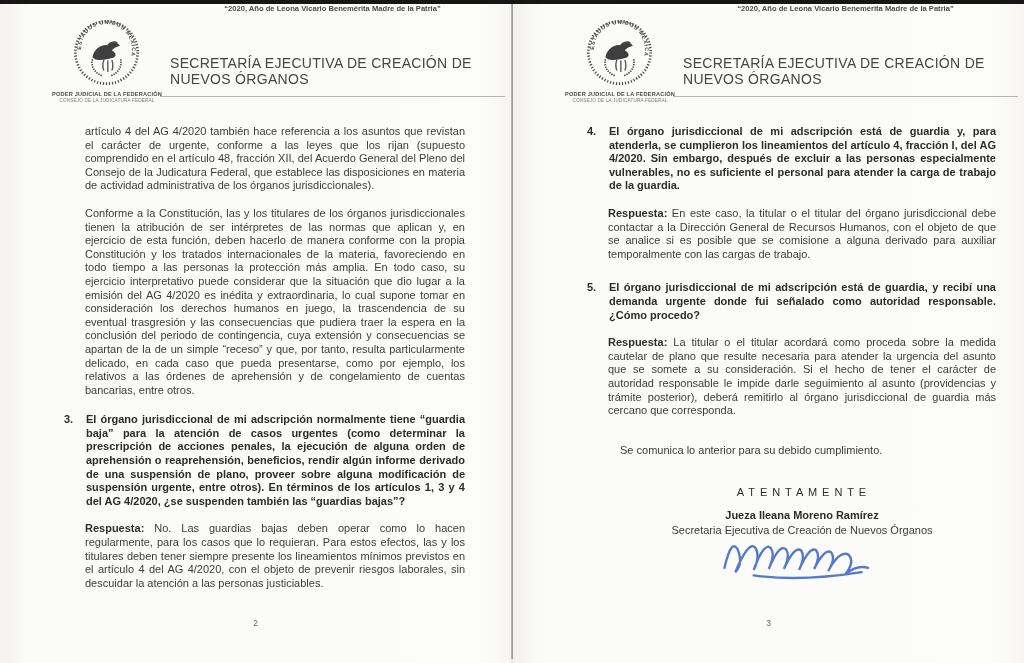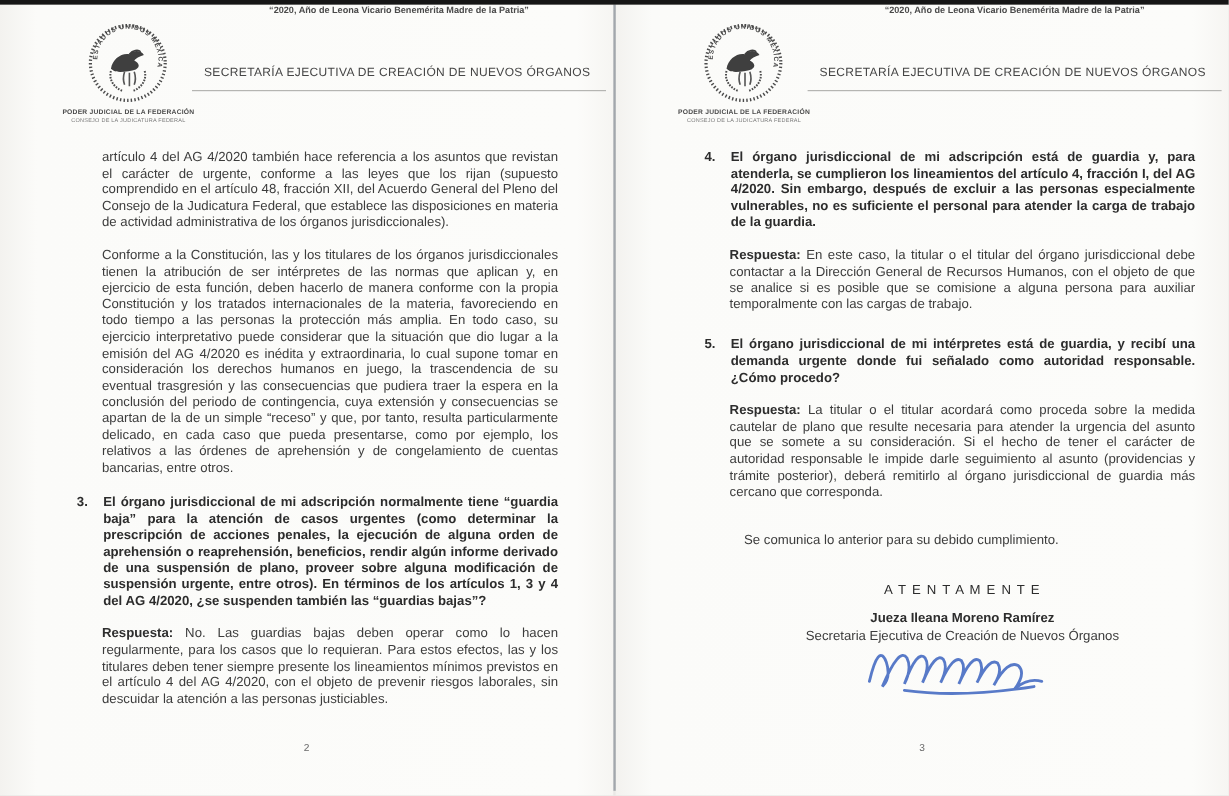--- a/index.html
+++ b/index.html
@@ -18,21 +18,21 @@
   .page.right{left:513px;}
   .page-divider{position:absolute;top:4px;left:511px;width:2px;height:655px;
     background:linear-gradient(90deg,#b9bcc0,#8f959b);}
   
   .seal{position:absolute;left:73px;top:15px;width:67px;height:67px;}
   .institution{position:absolute;left:48px;top:86px;width:118px;text-align:center;line-height:1.5;}
   .institution .inst1{font-size:5.6px;font-weight:bold;color:#4a4a4a;letter-spacing:.2px;}
   .institution .inst2{font-size:4.6px;color:#7a7a7a;letter-spacing:.2px;}
   .header-text{position:absolute;left:160px;top:0;width:345px;}
   .motto{text-align:center;font-size:7.6px;font-weight:bold;color:#4a4a4a;}
-  .department{margin-top:42px;text-align:left;padding-left:10px;font-size:10px;color:#454545;letter-spacing:.3px;}
+  .department{margin-top:42px;text-align:left;padding-left:10px;font-size:14px;color:#454545;letter-spacing:.3px;}
   .header-rule{margin-top:9px;border:0;border-bottom:1px solid #b5b5b2;height:0;}
   
   .body-col{position:absolute;top:121px;font-size:11px;line-height:13.6px;}
   .page.left  .body-col{left:85px;width:380px;}
   .page.right .body-col{left:95px;width:388px;}
   .doc-par{margin:0 0 14px 0;text-align:justify;}
   .answer{margin:0;text-align:justify;}
   .answer .answer-label{font-weight:bold;color:#2e2e2e;}
   .item{display:flex;margin:0 0 14px 0;margin-left:-22px;font-weight:bold;color:#2c2c2c;}
   .item .item-num{flex:0 0 22px;padding-left:1px;}
@@ -118,25 +118,25 @@
     <div class="motto">“2020, Año de Leona Vicario Benemérita Madre de la Patria”</div>
     <div class="department">SECRETARÍA EJECUTIVA DE CREACIÓN DE NUEVOS ÓRGANOS</div>
     <hr class="header-rule">
   </div>
 
   <div class="body-col">
     <div class="item">
       <span class="item-num">4.</span>
       <div class="item-text">El órgano jurisdiccional de mi adscripción está de guardia y, para atenderla, se cumplieron los lineamientos del artículo 4, fracción I, del AG 4/2020. Sin embargo, después de excluir a las personas especialmente vulnerables, no es suficiente el personal para atender la carga de trabajo de la guardia.</div>
     </div>
-    <p class="answer"><span class="answer-label">Respuesta:</span><span> En este caso, la titular o el titular del órgano jurisdiccional debe contactar a la Dirección General de Recursos Humanos, con el objeto de que se analice si es posible que se comisione a alguna persona para auxiliar temporalmente con las cargas de trabajo.</span></p>
+    <p class="answer"><span class="answer-label">Respuesta:</span><span> En este caso, la titular o el titular del órgano jurisdiccional debe contactar a la Dirección General de Recursos Humanos, con el objeto de que se analice si es posible que se comisione a alguna derivado para auxiliar temporalmente con las cargas de trabajo.</span></p>
 
     <div class="item mt20">
       <span class="item-num">5.</span>
-      <div class="item-text">El órgano jurisdiccional de mi intérpretes está de guardia, y recibí una demanda urgente donde fui señalado como autoridad responsable. ¿Cómo procedo?</div>
+      <div class="item-text">El órgano jurisdiccional de mi adscripción está de guardia, y recibí una demanda urgente donde fui señalado como autoridad responsable. ¿Cómo procedo?</div>
     </div>
     <p class="answer"><span class="answer-label">Respuesta:</span><span> La titular o el titular acordará como proceda sobre la medida cautelar de plano que resulte necesaria para atender la urgencia del asunto que se somete a su consideración. Si el hecho de tener el carácter de autoridad responsable le impide darle seguimiento al asunto (providencias y trámite posterior), deberá remitirlo al órgano jurisdiccional de guardia más cercano que corresponda.</span></p>
 
     <p class="closing">Se comunica lo anterior para su debido cumplimiento.</p>
     <p class="salutation">A T E N T A M E N T E</p>
     <p class="signer-name">Jueza Ileana Moreno Ramírez</p>
     <p class="signer-title">Secretaria Ejecutiva de Creación de Nuevos Órganos</p>
   </div>
 
   <svg class="signature" viewBox="0 0 160 50" aria-hidden="true">

